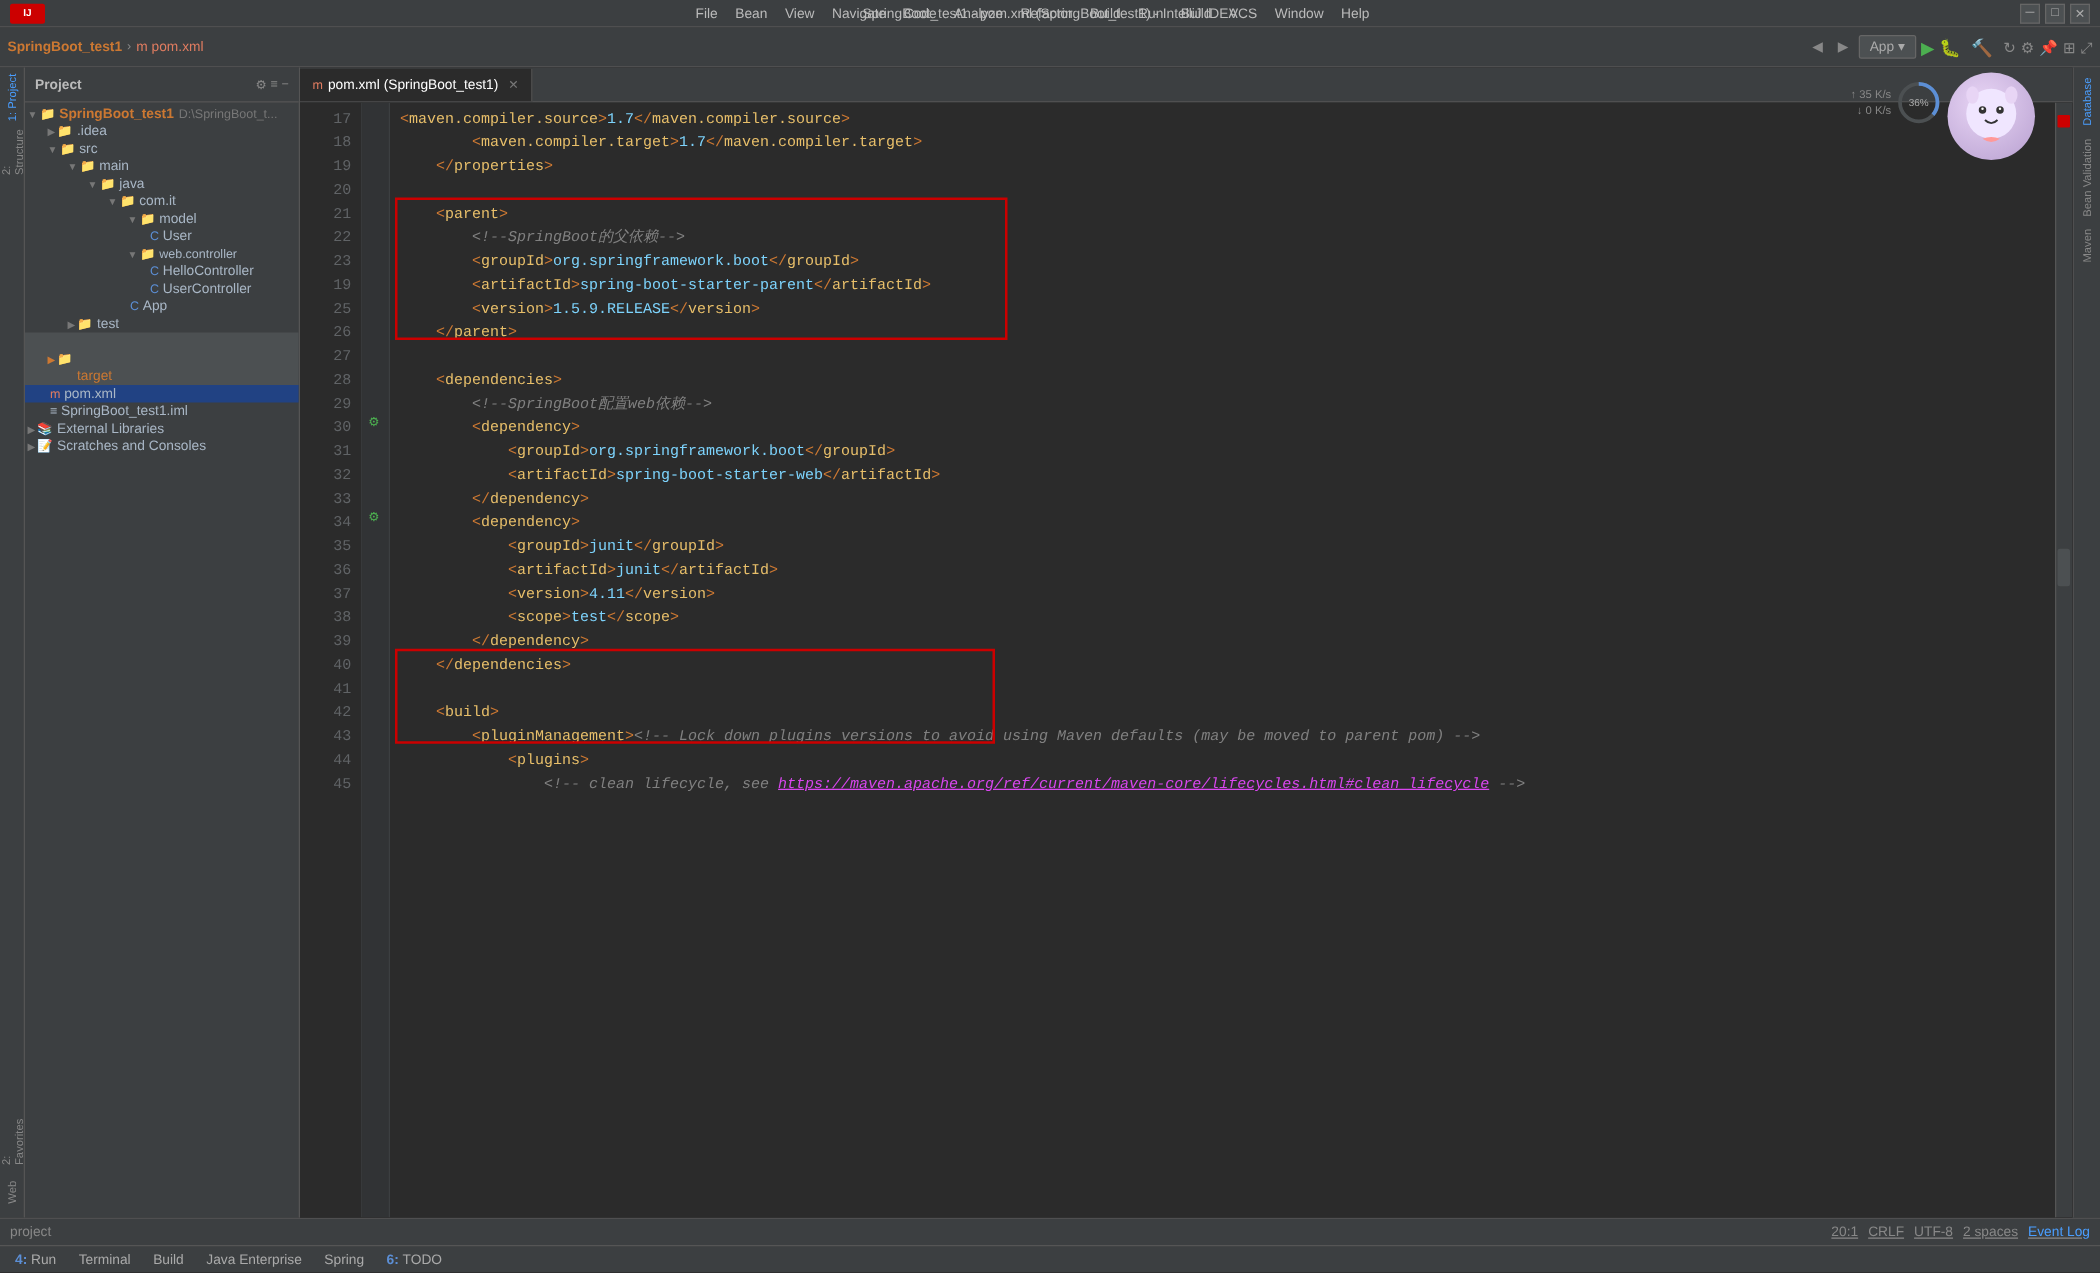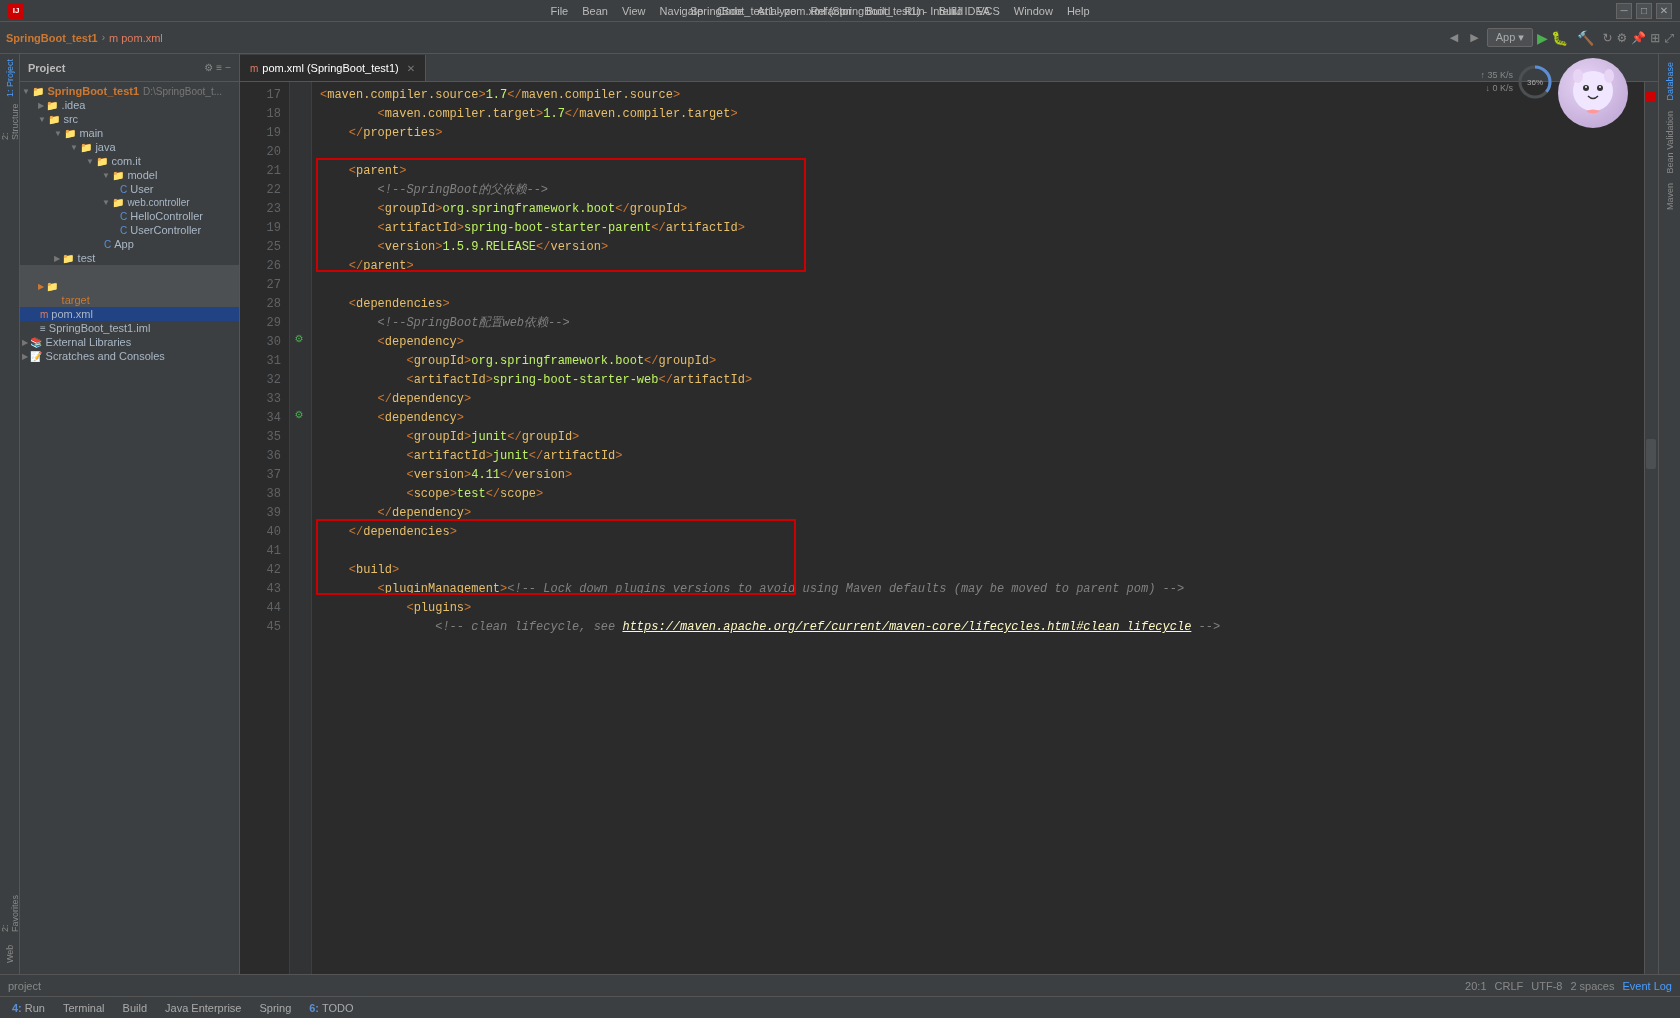--- a/index.html
+++ b/index.html
@@ -56,31 +56,31 @@
     
     #code-editor { flex: 1; display: flex; overflow: hidden; background: #2b2b2b; }
     #line-numbers { width: 50px; background: #2b2b2b; color: #606366; font-size: 12px; font-family: 'Consolas', 'Courier New', monospace; padding: 4px 0; text-align: right; padding-right: 8px; border-right: 1px solid #3c3f41; user-select: none; line-height: 19px; }
     #line-gutter { width: 20px; background: #313335; border-right: 1px solid #3c3f41; }
     #code-content { flex: 1; font-family: 'Consolas', 'Courier New', monospace; font-size: 12px; line-height: 19px; padding: 4px 8px; overflow: auto; color: #a9b7c6; white-space: pre; }
 
     
     .xml-tag { color: #e8bf6a; }
     .xml-bracket { color: #cc7832; }
     .xml-comment { color: #808080; font-style: italic; }
-    .xml-text { color: #bef264; }
+    .xml-text { color: #7dd3fc; }
 
     
     #right-sidebar { width: 22px; background: #3c3f41; border-left: 1px solid #555; display: flex; flex-direction: column; align-items: center; gap: 2px; padding-top: 4px; }
     #right-sidebar .side-label { writing-mode: vertical-rl; transform: rotate(180deg); font-size: 9px; color: #888; cursor: pointer; padding: 4px 2px; }
     #right-sidebar .side-label.active { color: #4a9eff; }
 
     
     #statusbar { height: 22px; background: #3c3f41; display: flex; align-items: center; padding: 0 8px; gap: 8px; border-top: 1px solid #555; font-size: 11px; color: #888; }
     #statusbar-left { display: flex; gap: 4px; align-items: center; }
-    #statusbar-right { margin-left: auto; display: flex; gap: 8px; align-items: center; }
+    #statusbar-right { margin-left: auto; display: flex; gap: 8px; align-items: center; text-decoration: underline; }
 
     
     #bottom-toolbar { height: 22px; background: #3c3f41; display: flex; align-items: center; padding: 0 4px; gap: 2px; border-top: 1px solid #555; }
     .bottom-tab { padding: 2px 8px; font-size: 11px; color: #aaa; cursor: pointer; display: flex; align-items: center; gap: 3px; }
     .bottom-tab .tab-num { color: #5C8FD6; font-weight: bold; }
 
     
     #mascot-widget { position: absolute; top: 4px; right: 30px; width: 90px; height: 70px; z-index: 10; }
     .mascot-circle { width: 70px; height: 70px; border-radius: 50%; background: radial-gradient(circle at 40% 35%, #e8d5f5, #b8a0d0); display: flex; align-items: center; justify-content: center; position: relative; overflow: hidden; float: right; }
 
@@ -98,21 +98,21 @@
     #scrollbar-hint { width: 14px; background: #3c3f41; border-left: 1px solid #555; position: relative; }
 
     
     #code-with-overlay { position: relative; flex: 1; overflow: hidden; }
   </style>
 </head>
 <body>
 
 <div id="titlebar">
   <div id="titlebar-left">
-    <div style="width:16px;height:16px;background:#cc0000;border-radius:2px;display:flex;align-items:center;justify-content:center;font-size:8px;color:white;font-weight:bold;">IJ</div>
+    <div style="width:28px;height:16px;background:#cc0000;border-radius:2px;display:flex;align-items:center;justify-content:center;font-size:8px;color:white;font-weight:bold;">IJ</div>
   </div>
   <div id="titlebar-menu">
     <span>File</span>
     <span>Bean</span>
     <span>View</span>
     <span>Navigate</span>
     <span>Code</span>
     <span>Analyze</span>
     <span>Refactor</span>
     <span>Build</span>
@@ -413,21 +413,21 @@
             <span class="xml-bracket">&lt;</span><span class="xml-tag">groupId</span><span class="xml-bracket">&gt;</span><span class="xml-text">junit</span><span class="xml-bracket">&lt;/</span><span class="xml-tag">groupId</span><span class="xml-bracket">&gt;</span>
             <span class="xml-bracket">&lt;</span><span class="xml-tag">artifactId</span><span class="xml-bracket">&gt;</span><span class="xml-text">junit</span><span class="xml-bracket">&lt;/</span><span class="xml-tag">artifactId</span><span class="xml-bracket">&gt;</span>
             <span class="xml-bracket">&lt;</span><span class="xml-tag">version</span><span class="xml-bracket">&gt;</span><span class="xml-text">4.11</span><span class="xml-bracket">&lt;/</span><span class="xml-tag">version</span><span class="xml-bracket">&gt;</span>
             <span class="xml-bracket">&lt;</span><span class="xml-tag">scope</span><span class="xml-bracket">&gt;</span><span class="xml-text">test</span><span class="xml-bracket">&lt;/</span><span class="xml-tag">scope</span><span class="xml-bracket">&gt;</span>
         <span class="xml-bracket">&lt;/</span><span class="xml-tag">dependency</span><span class="xml-bracket">&gt;</span>
     <span class="xml-bracket">&lt;/</span><span class="xml-tag">dependencies</span><span class="xml-bracket">&gt;</span>
 
     <span class="xml-bracket">&lt;</span><span class="xml-tag">build</span><span class="xml-bracket">&gt;</span>
         <span class="xml-bracket">&lt;</span><span class="xml-tag">pluginManagement</span><span class="xml-bracket">&gt;</span><span class="xml-comment">&lt;!-- Lock down plugins versions to avoid using Maven defaults (may be moved to parent pom) --&gt;</span>
             <span class="xml-bracket">&lt;</span><span class="xml-tag">plugins</span><span class="xml-bracket">&gt;</span>
-                <span class="xml-comment">&lt;!-- clean lifecycle, see <span style="text-decoration:underline;color:#fef9c3;">https://maven.apache.org/ref/current/maven-core/lifecycles.html#clean_lifecycle</span> --&gt;</span>
+                <span class="xml-comment">&lt;!-- clean lifecycle, see <span style="text-decoration:underline;color:#d946ef;">https://maven.apache.org/ref/current/maven-core/lifecycles.html#clean_lifecycle</span> --&gt;</span>
 </div>
       </div>
 
       <div id="scrollbar-hint" style="width:14px;background:#3c3f41;border-left:1px solid #555;position:relative;">
         <div style="position:absolute;top:10px;right:2px;width:10px;height:10px;background:#cc0000;border-radius:1px;"></div>
         <div style="position:absolute;top:40%;right:2px;width:10px;height:30px;background:#4c5052;border-radius:2px;"></div>
       </div>
     </div>
   </div>
 

